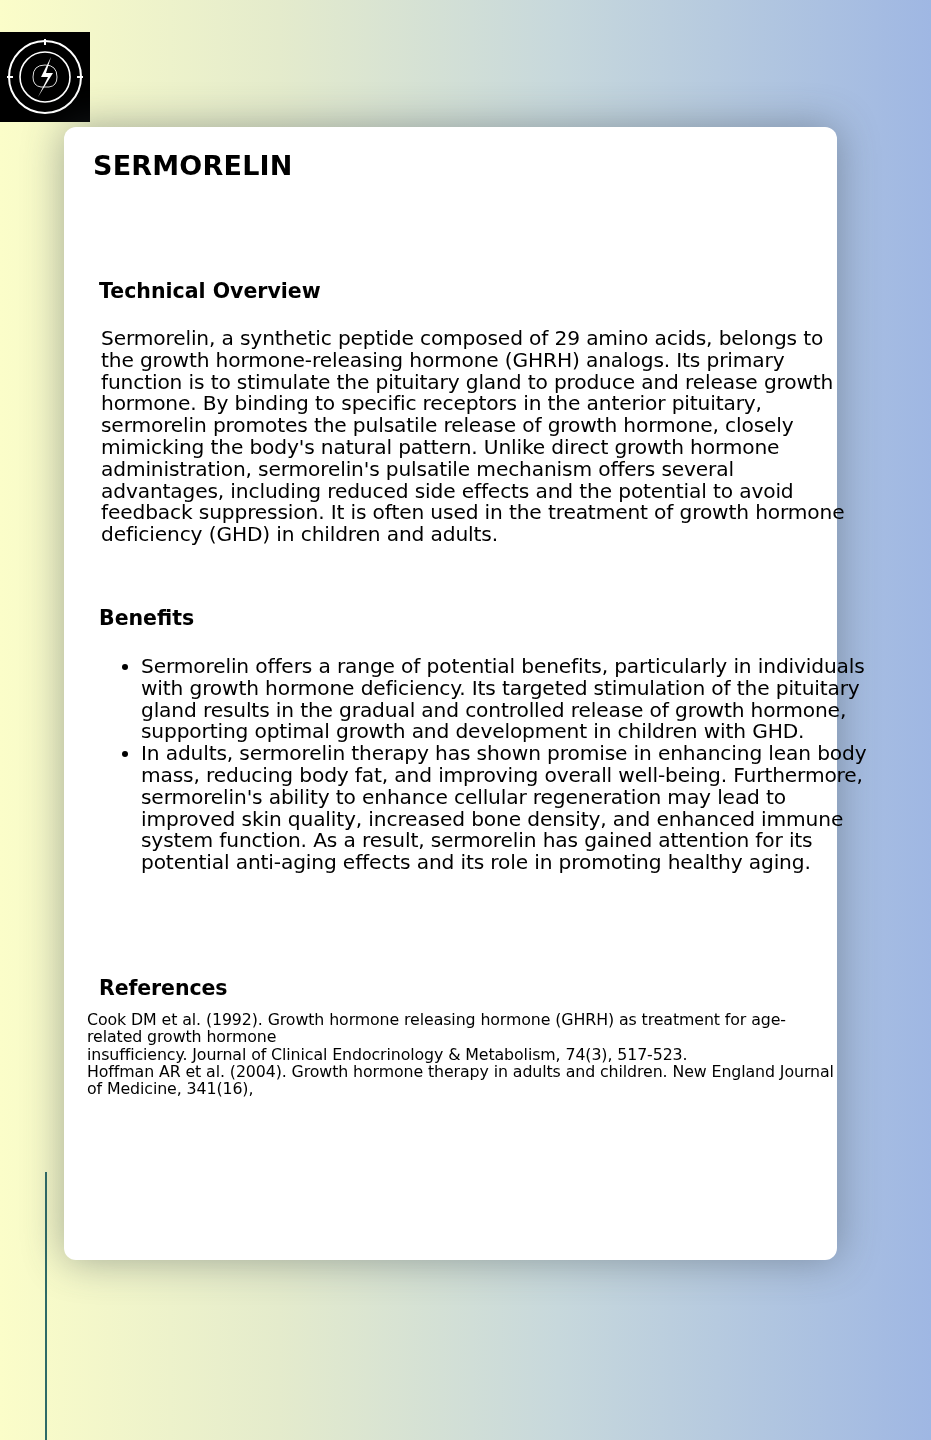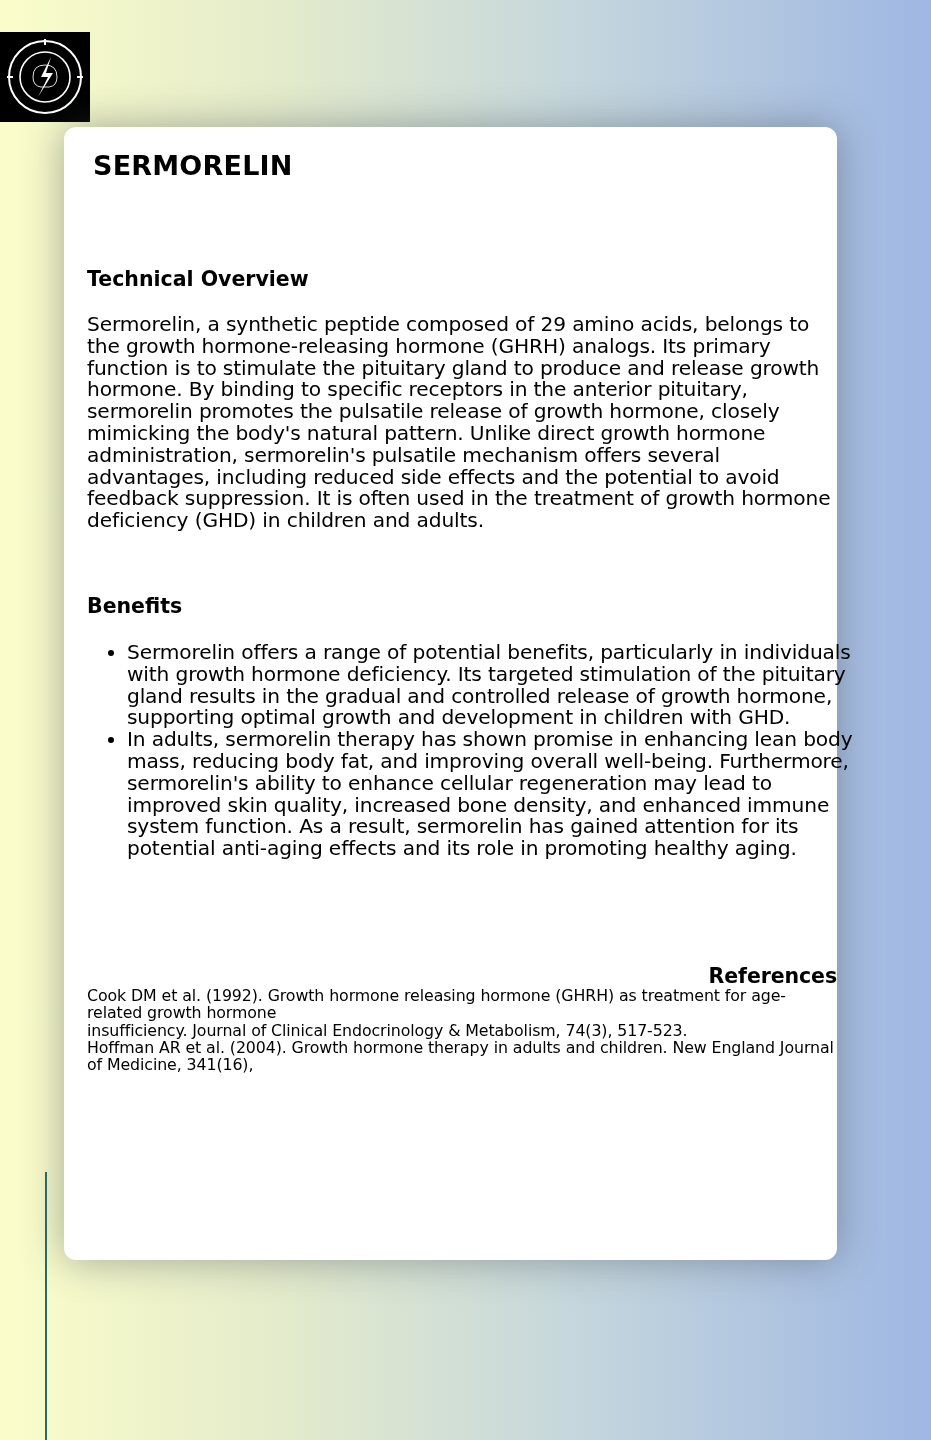--- a/index.html
+++ b/index.html
@@ -39,39 +39,38 @@
       position: absolute;
       left: 29px; top: 23px;
       margin: 0;
       font-size: 27px;
       font-weight: bold;
       letter-spacing: 0.2px;
     }
     .section-head {
       position: absolute;
       left: 23px;
-      margin: 0;
+      margin: 12px;
       font-size: 20.5px;
       font-weight: bold;
-      text-align: right;
     }
     .overview-text {
       position: absolute;
       left: 23px; top: 187px;
       width: 750px;
-      margin: 0;
+      margin: 14px;
       font-size: 20.2px;
       line-height: 21.8px;
       letter-spacing: -0.15px;
     }
     .benefits-list {
       position: absolute;
       left: 23px; top: 513px;
       width: 745px;
-      margin: 2px;
+      margin: 16px;
       padding-left: 38px;
       font-size: 20.2px;
       line-height: 21.8px;
       letter-spacing: -0.15px;
     }
     .refs {
       position: absolute;
       left: 23px; top: 838px;
       width: 750px;
       font-size: 15.8px;

